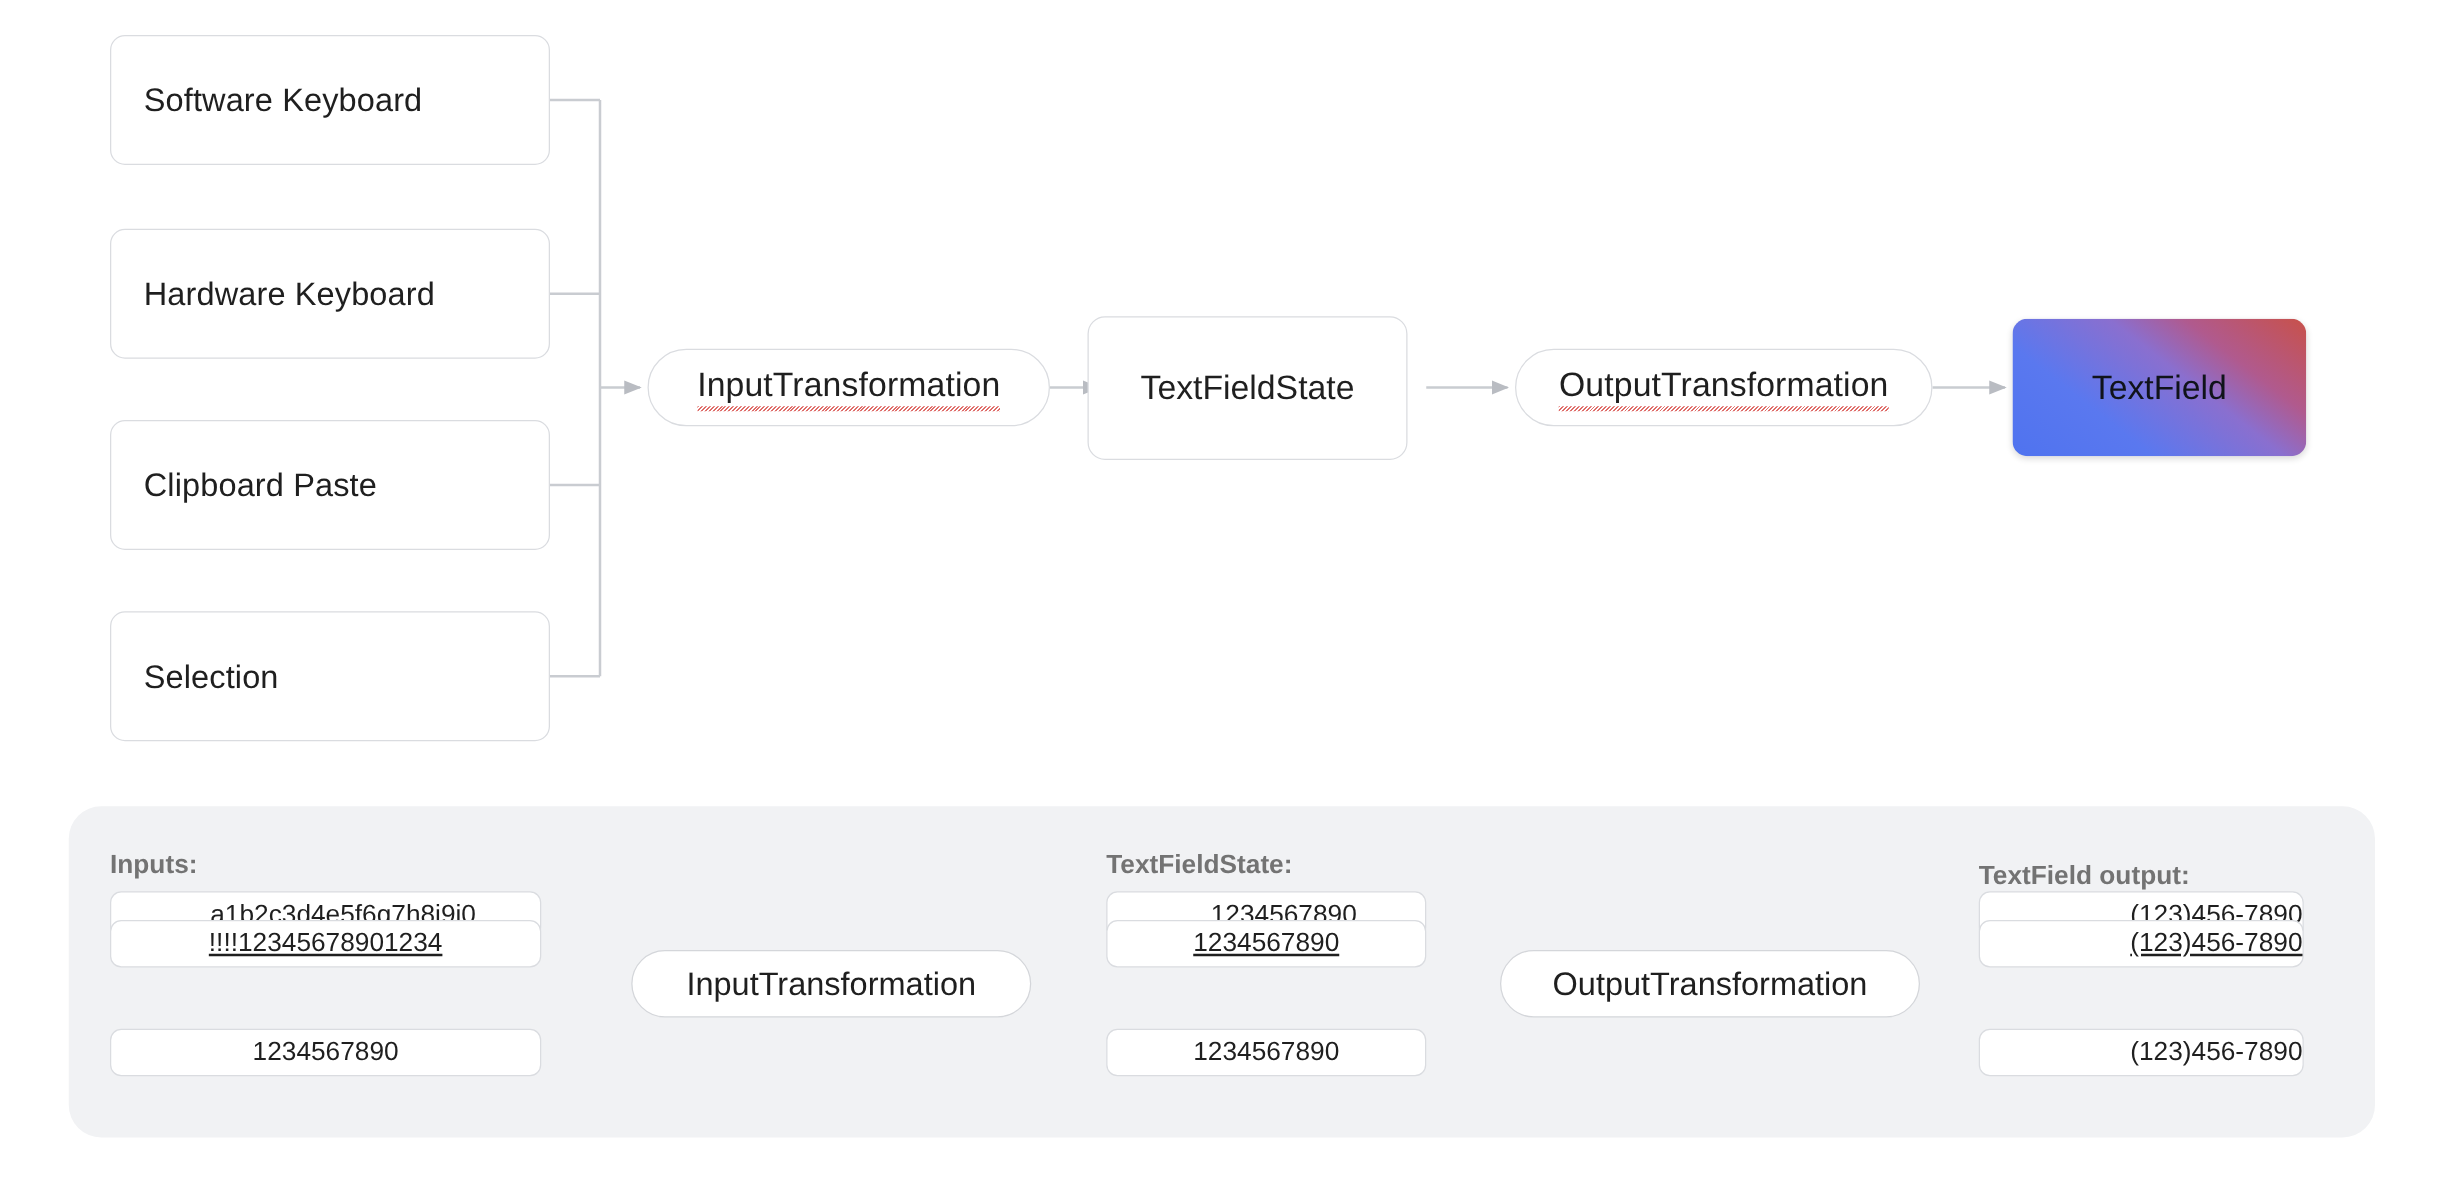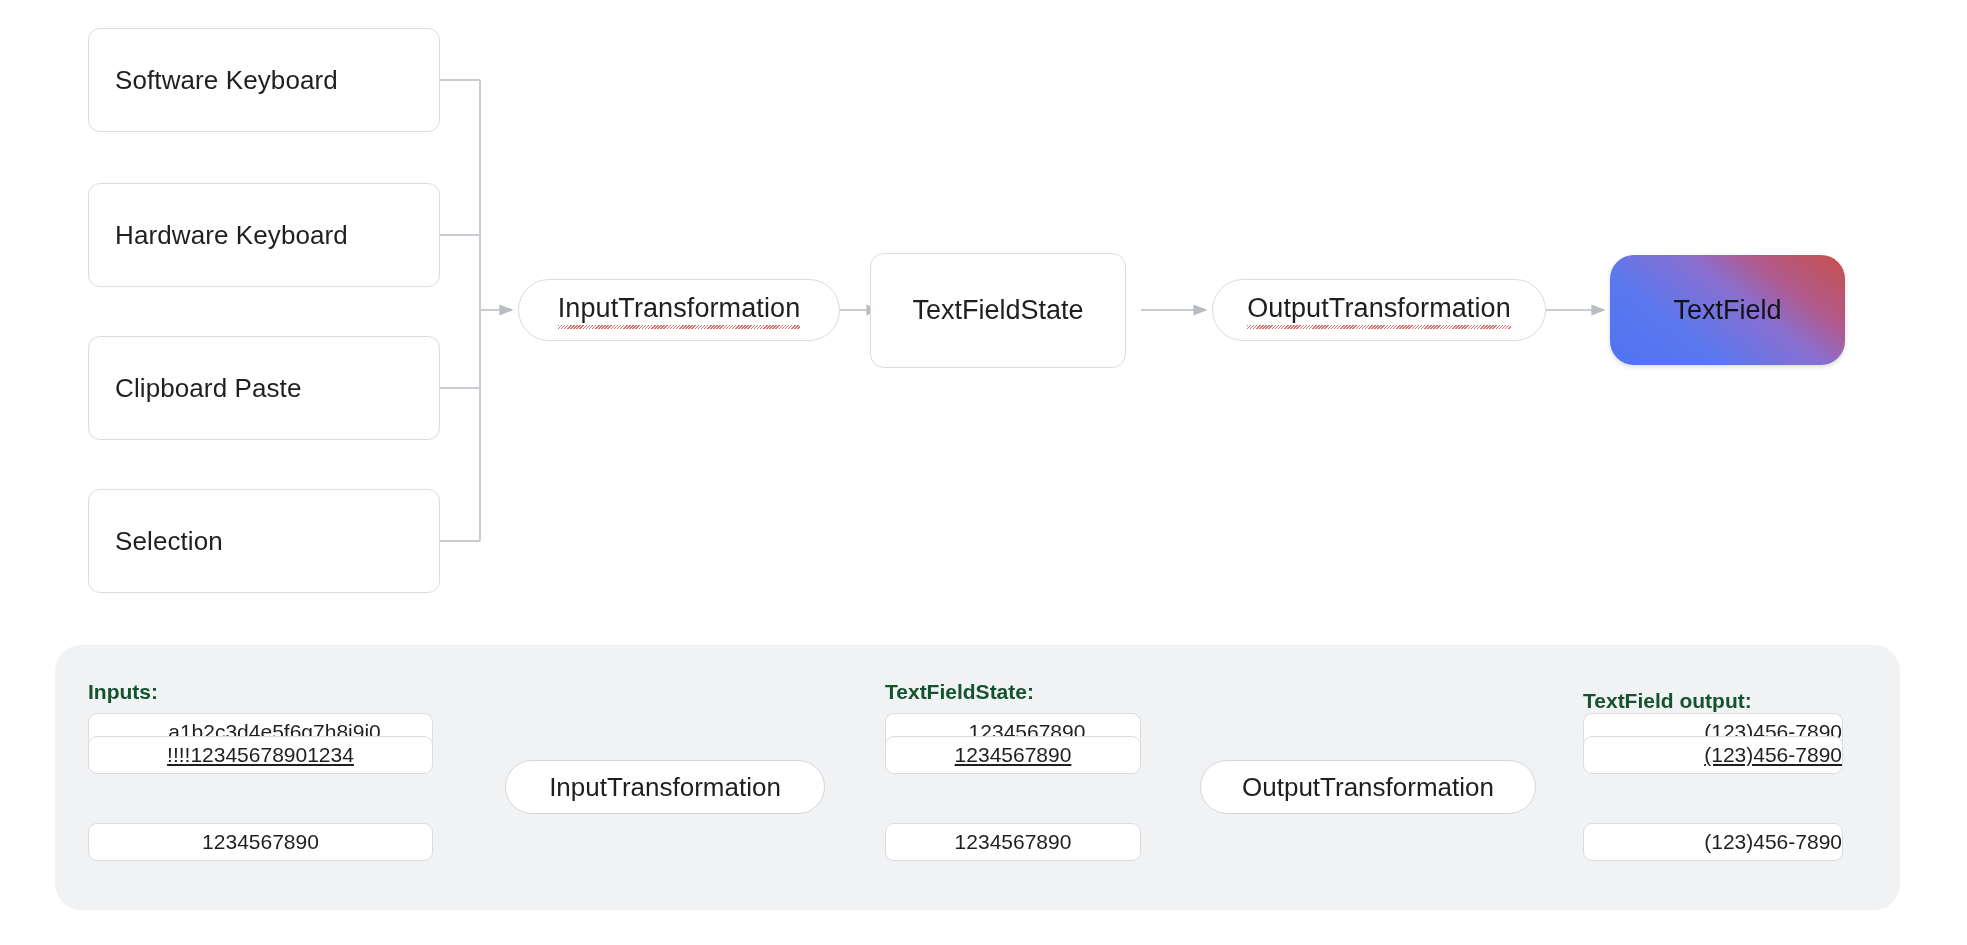--- a/index.html
+++ b/index.html
@@ -98,21 +98,21 @@
     left: 1212px;
     top: 279px;
     width: 334px;
     height: 62px;
   }
   #node-textfield {
     left: 1610px;
     top: 255px;
     width: 235px;
     height: 110px;
-    border-radius: 24px;
+    border-radius: 12px;
     border: none;
     font-size: 27px;
     background-image: linear-gradient(38deg,
         #4f73ef 0%,
         #5a78ef 30%,
         #8a6fcf 58%,
         #b05a8e 74%,
         #c8514a 100%);
     box-shadow: 0 2px 5px rgba(0,0,0,.14);
     color: #10131a;
@@ -125,21 +125,21 @@
     top: 645px;
     width: 1845px;
     height: 265px;
     background: #f1f2f4;
     border-radius: 26px;
   }
   .panel-label {
     position: absolute;
     font-size: 21px;
     font-weight: bold;
-    color: #14532d;
+    color: #737373;
     white-space: nowrap;
   }
   #label-inputs         { left: 88px;  top: 680px; }
   #label-textfieldstate { left: 885px; top: 680px; }
   #label-textfield-out  { left: 1583px;top: 689px; }
 
   .data-box {
     position: absolute;
     box-sizing: border-box;
     display: flex;

